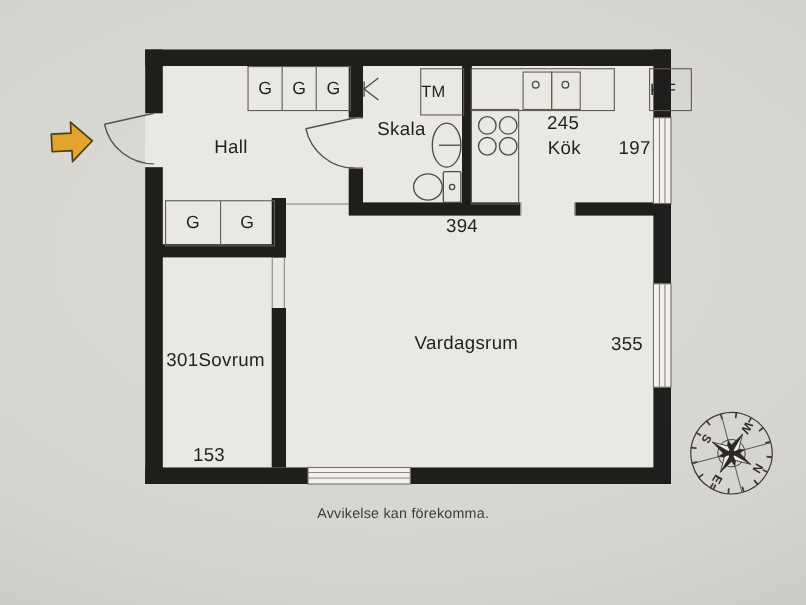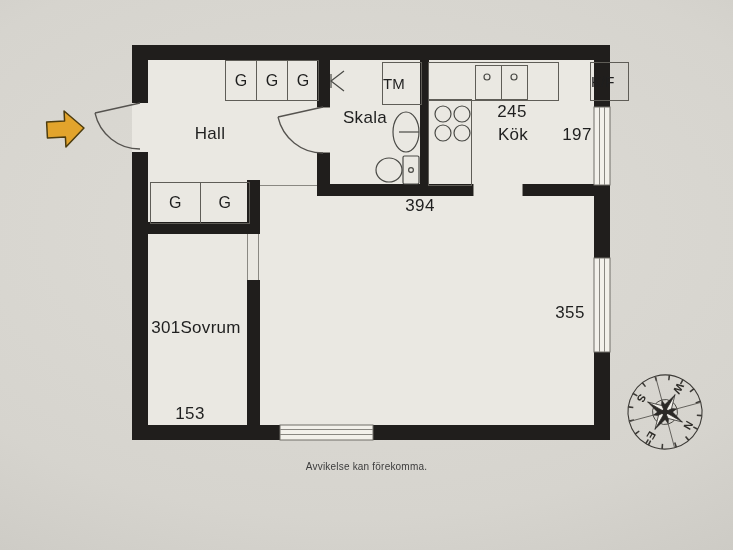--- a/index.html
+++ b/index.html
@@ -24,21 +24,21 @@
   .s-door{stroke:#55534f;fill:none;stroke-width:1.3px;}
   .s-win{fill:var(--win);stroke:#706e68;stroke-width:1px;}
   .s-winl{stroke:#8a8882;stroke-width:1px;}
   .c-ring{stroke:#3c3a36;fill:none;stroke-width:1.1px;}
   .c-tick{stroke:#3c3a36;fill:none;stroke-width:5px;stroke-dasharray:1.6 11.75;}
   .c-thin{stroke:#55534f;stroke-width:.8px;}
   .star-d{fill:#2b2926;stroke:#2b2926;stroke-width:.4px;}
   .star-l{fill:#f2f0ea;stroke:#2b2926;stroke-width:.7px;}
   .c-txt{font-family:"Liberation Sans",sans-serif;font-size:11px;font-weight:bold;fill:#2e2c28;}
   .arrow{fill:var(--accent);stroke:#4d3c0e;stroke-width:1.5px;stroke-linejoin:round;}
-  .disc{position:absolute;left:0;width:100%;top:461px;text-align:center;color:#3c3c3c;font-size:10px;line-height:11.5px;letter-spacing:.2px;}
+  .disc{position:absolute;left:0;width:100%;top:461px;text-align:center;color:#3c3c3c;font-size:13px;line-height:11.5px;letter-spacing:.2px;}
 </style>
 </head>
 <body>
 
 <div class="stage">
 
   <div class="floor"></div>
   <div class="patch" style="left:132px;top:103px;width:16px;height:49px;"></div>
 
   <div class="wall" style="left:132px;top:45px;width:478px;height:15px;"></div>
@@ -97,20 +97,21 @@
       <span>K/F</span>
     </div>
   <div class="box" style="left:428px;top:99px;width:42px;height:85px;"></div>
 
   <div class="lbl" style="left:210px;top:134px;">Hall</div>
   <div class="lbl" style="left:365px;top:118px;">Skala</div>
   <div class="lbl" style="left:512px;top:112px;">245</div>
   <div class="lbl" style="left:513px;top:135px;">Kök</div>
   <div class="lbl" style="left:577px;top:135px;">197</div>
   <div class="lbl" style="left:420px;top:206px;">394</div>
+  <div class="lbl" style="left:424px;top:312px;">Vardagsrum</div>
   <div class="lbl" style="left:570px;top:313px;text-align:right;">355</div>
   <div class="lbl" style="left:196px;top:328px;"><span>301</span><span>Sovrum</span></div>
   <div class="lbl" style="left:190px;top:414px;">153</div>
 
   <svg class="overlay" width="733" height="550" viewBox="0 0 733 550">
 
     <g>
       <rect class="s-win" x="594" y="107" width="16" height="78"></rect>
       <line class="s-winl" x1="599.5" y1="107" x2="599.5" y2="185"></line>
       <line class="s-winl" x1="604.5" y1="107" x2="604.5" y2="185"></line>

